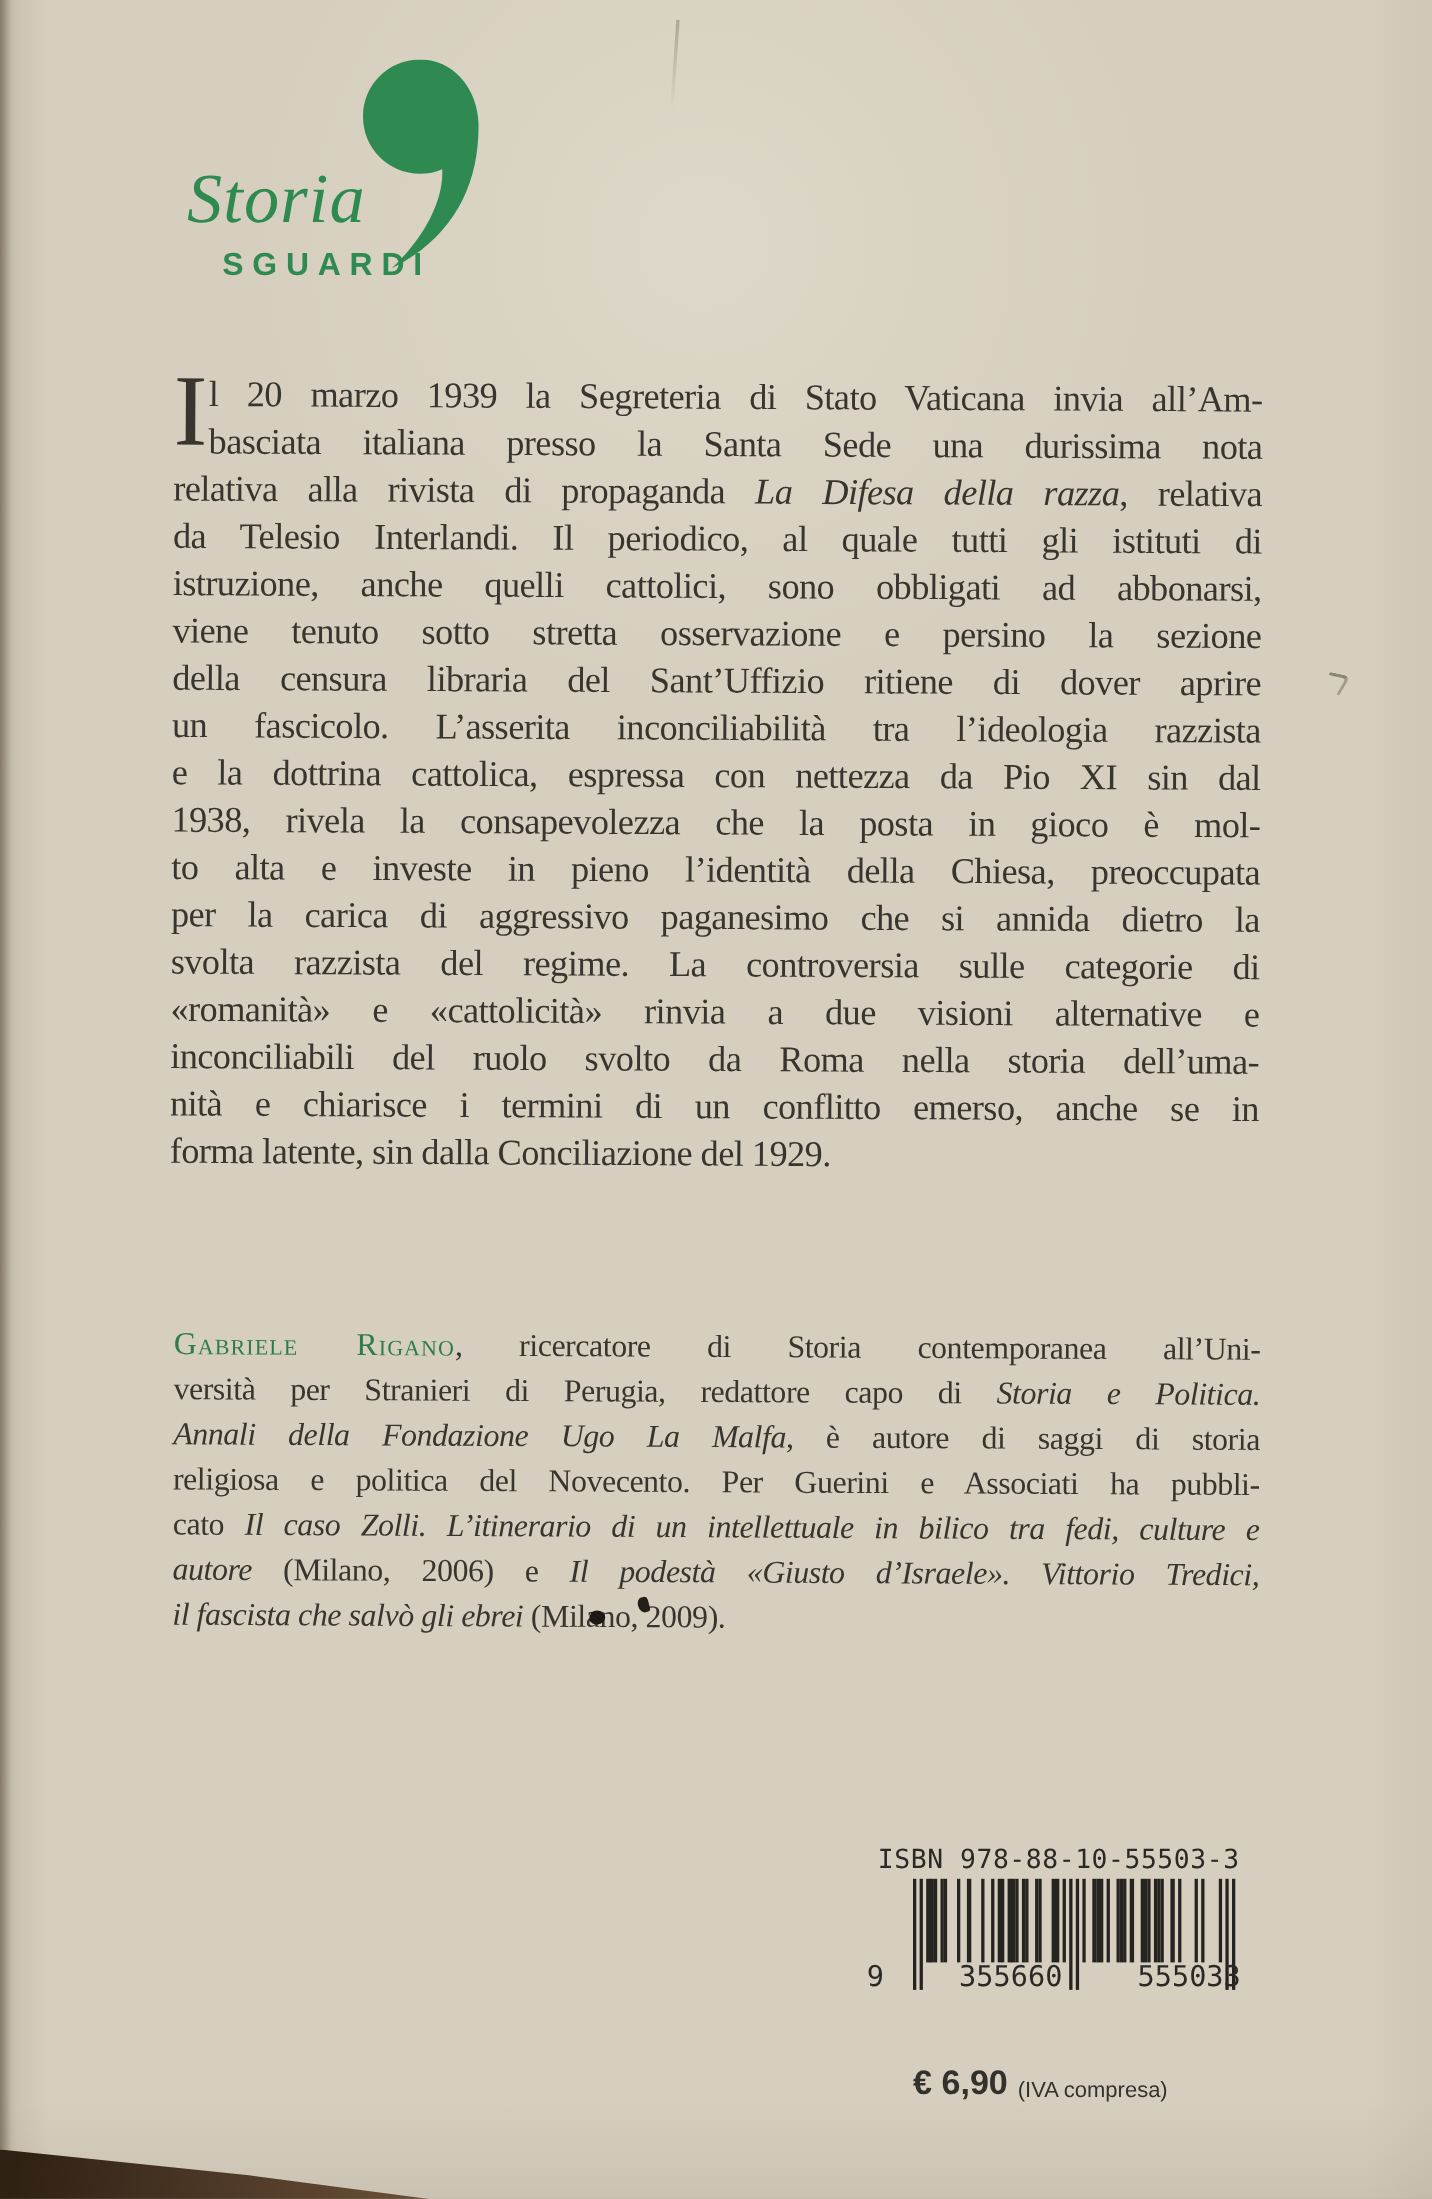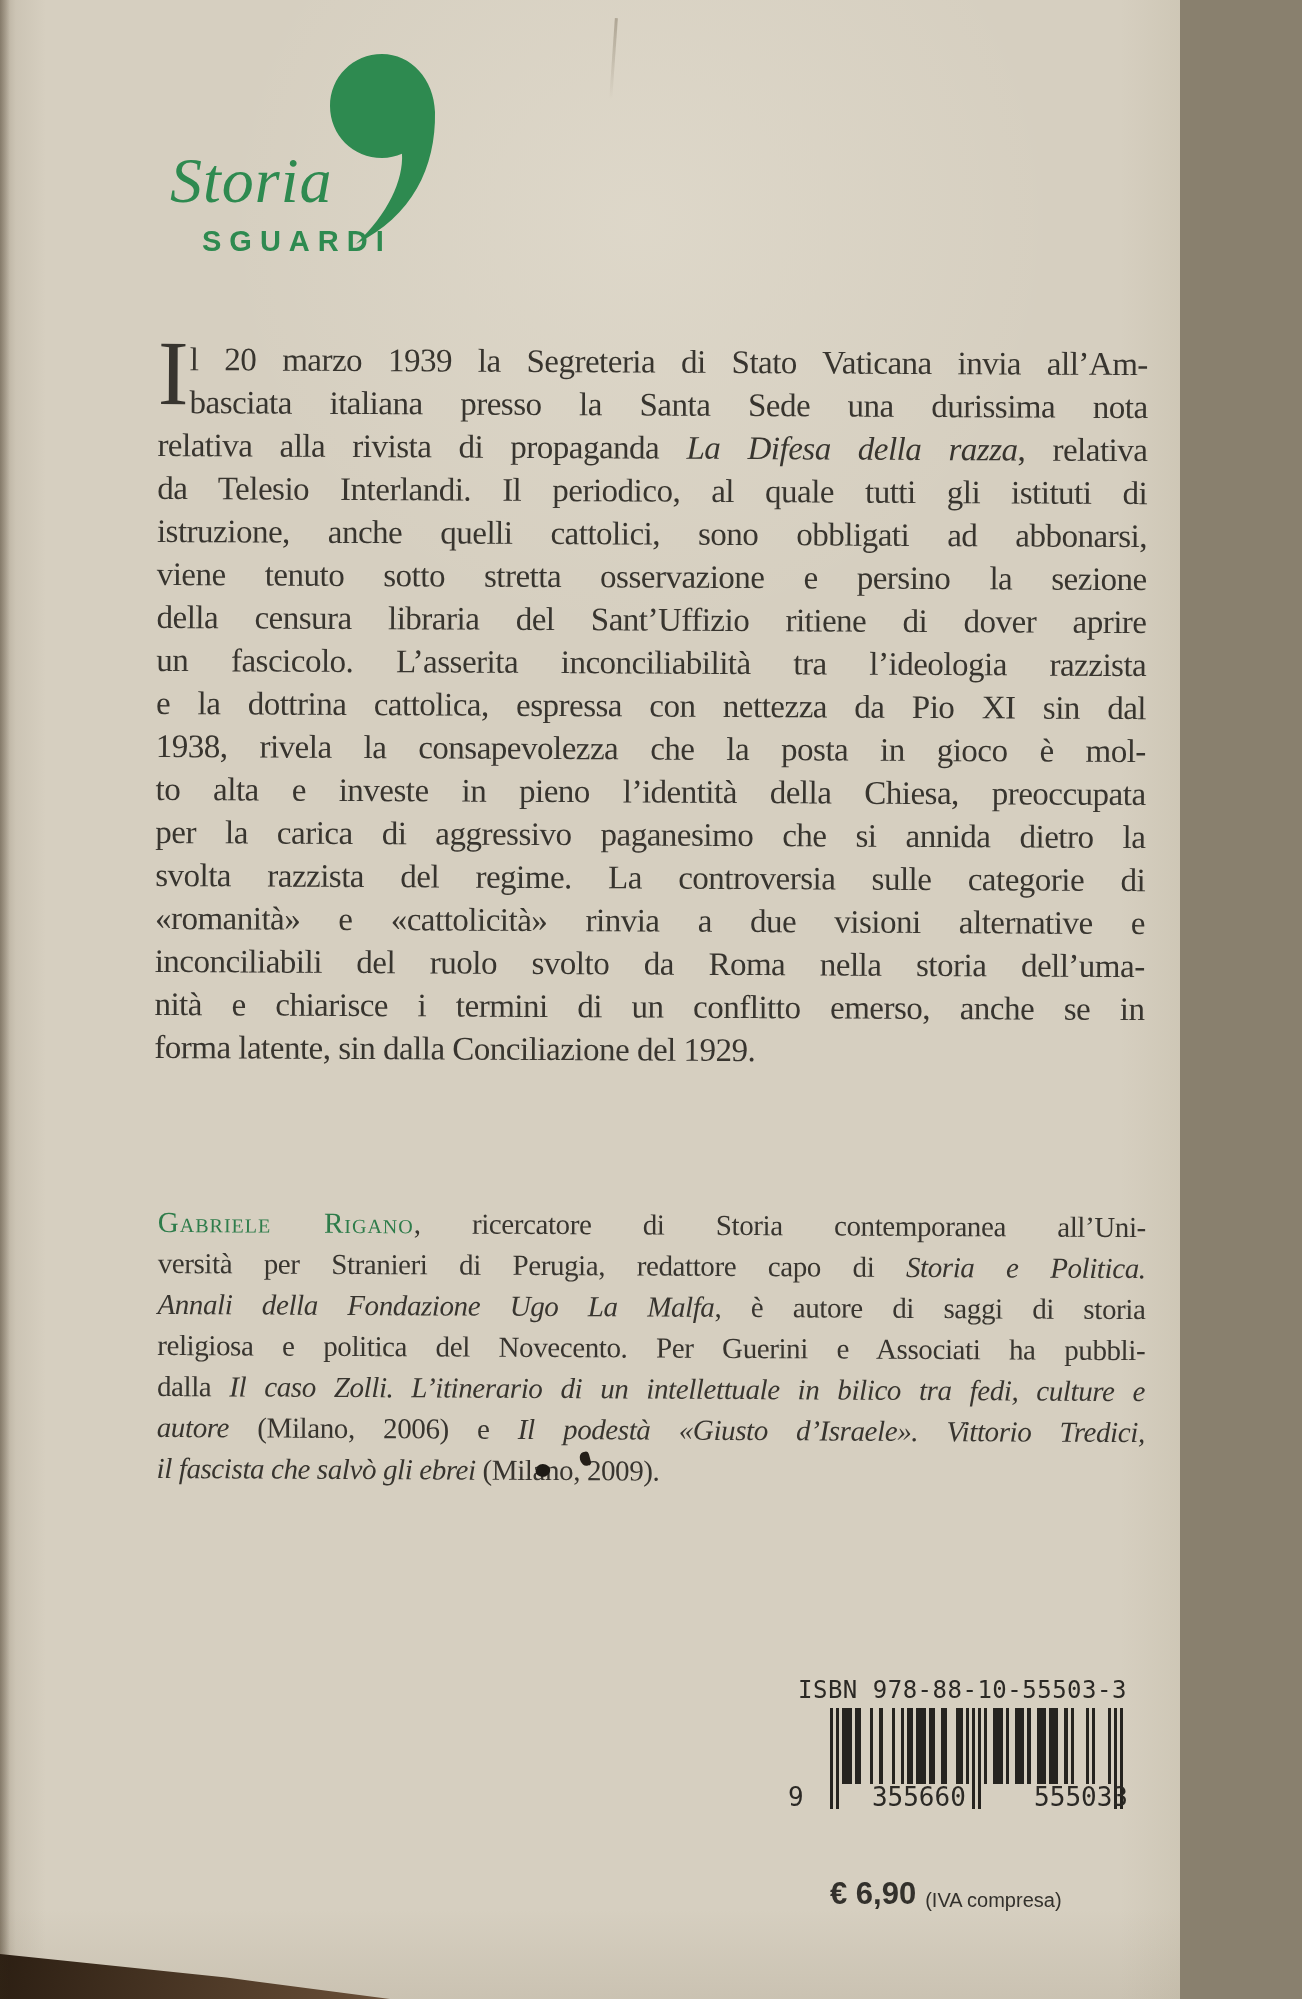--- a/index.html
+++ b/index.html
@@ -1,16 +1,16 @@
 <!DOCTYPE html>
 <html><head>
 <meta charset="utf-8">
 <style>
   html,body{margin:0;padding:0;background:#89806e;}
-  .page{position:relative;width:1180px;height:1999px;overflow:hidden;
+  .page{position:relative;width:1302px;height:1999px;overflow:hidden;
     background:
       radial-gradient(circle at 640px 220px, rgba(252,249,238,.20), rgba(252,249,238,0) 420px),
       linear-gradient(90deg, rgba(85,68,45,.28) 0px, rgba(85,68,45,.08) 16px, rgba(85,68,45,0) 46px),
       linear-gradient(270deg, rgba(160,150,122,.14) 0px, rgba(160,150,122,0) 60px),
       linear-gradient(0deg, rgba(118,102,76,.12) 0px, rgba(118,102,76,0) 90px),
       #d6cfc0;
     font-family:"Liberation Serif", serif; color:#38352f;}
   .green{color:#2e8a50;}
   
   .comma{position:absolute;left:330px;top:54px;width:106px;height:190px;}
@@ -78,21 +78,21 @@
         <div class="tline"><span>nità e chiarisce i termini di un conflitto emerso, anche se in</span></div>
         <div class="tline noj"><span>forma latente, sin dalla Conciliazione del 1929.</span></div>
       </div>
   </div>
 
   <div class="bio" id="bio-lines">
       <div class="tline"><span class="gname">Gabriele Rigano</span><span>, ricercatore di Storia contemporanea all’Uni-</span></div>
       <div class="tline"><span>versità per Stranieri di Perugia, redattore capo di </span><span class="it">Storia e Politica.</span></div>
       <div class="tline"><span class="it">Annali della Fondazione Ugo La Malfa</span><span>, è autore di saggi di storia</span></div>
       <div class="tline"><span>religiosa e politica del Novecento. Per Guerini e Associati ha pubbli-</span></div>
-      <div class="tline"><span>dalla </span><span class="it">Il caso Zolli. L’itinerario di un intellettuale in bilico tra fedi, culture e</span></div>
+      <div class="tline"><span>cato </span><span class="it">Il caso Zolli. L’itinerario di un intellettuale in bilico tra fedi, culture e</span></div>
       <div class="tline"><span class="it">autore</span><span> (Milano, 2006) e </span><span class="it">Il podestà «Giusto d’Israele». Vittorio Tredici,</span></div>
       <div class="tline noj"><span class="it">il fascista che salvò gli ebrei</span><span> (Milano, 2009).</span></div>
     </div>
 
   <div class="isbn-label">ISBN 978-88-10-55503-3</div>
   <div class="barcode" id="barcode">
       <div class="bar guard" style="left: 0px; width: 3.20758px;"></div>
       <div class="bar guard" style="left: 6.16842px; width: 3.20758px;"></div>
       <div class="bar" style="left: 12.3368px; width: 3.20758px;"></div>
       <div class="bar" style="left: 15.4211px; width: 3.20758px;"></div>

